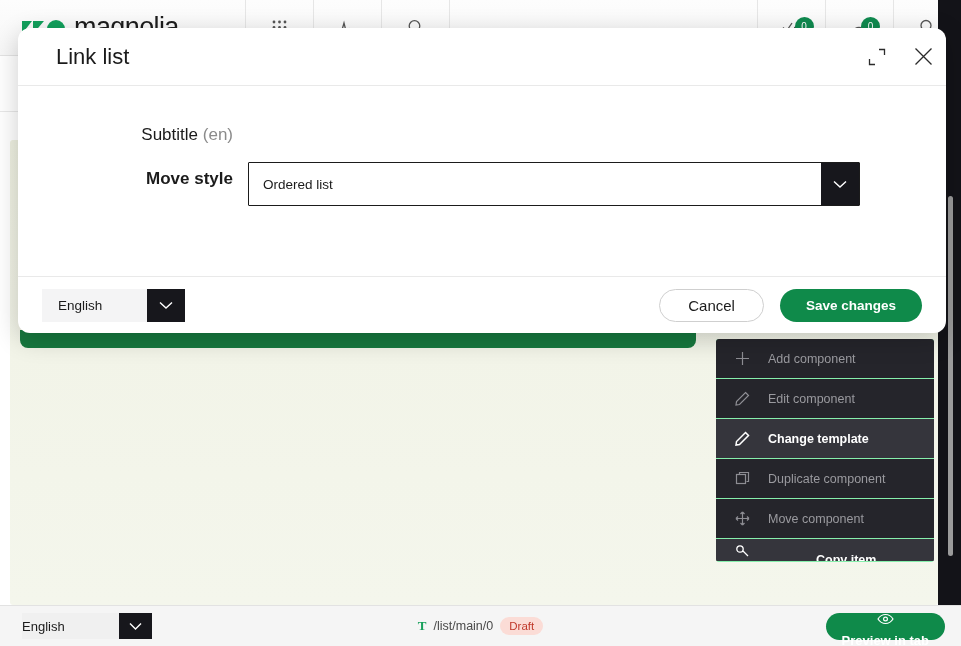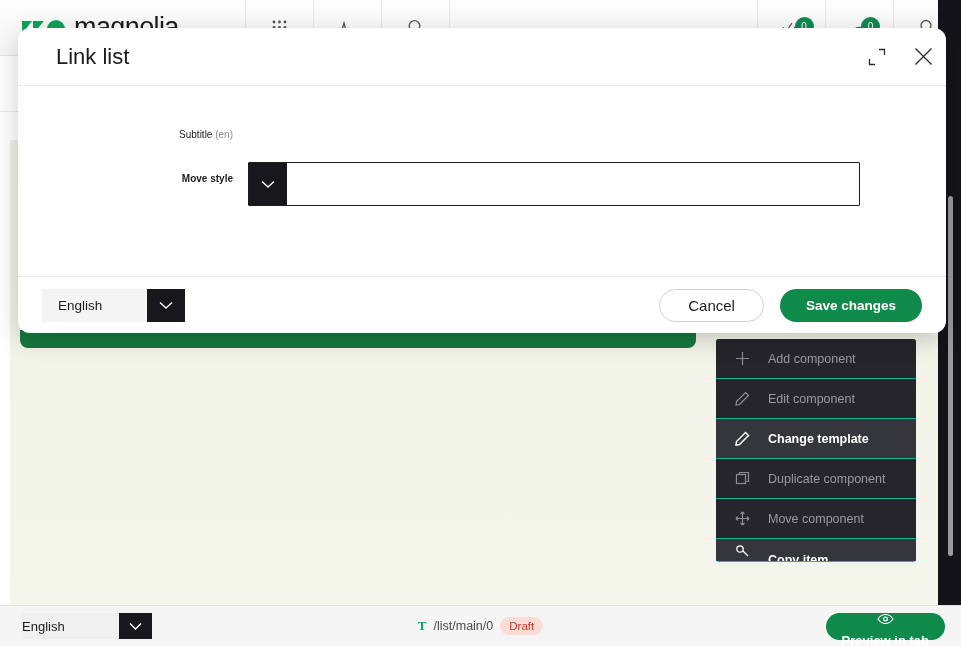--- a/index.html
+++ b/index.html
@@ -70,37 +70,37 @@
     position:absolute; right:0; top:0; width:23px; height:646px;
     background:#131318;
   }
   .dark-scrollbar {
     position:absolute; right:8px; top:196px; width:5px; height:360px;
     background:#9b9b9b; border-radius:3px;
   }
 
   
   .ctx-menu {
-    position:absolute; left:716px; top:339px; width:200px;
-    background:#14b8a6; border-radius:3px; overflow:hidden;
+    position:absolute; left:716px; top:339px; width:218px;
+    background:#86efac; border-radius:3px; overflow:hidden;
     padding-bottom: 0;
   }
   .ctx-item {
     display:flex; align-items:center; height:39px; background:#25252b;
     margin-bottom:1px; color:#9a9a9f; font-size:12.5px;
   }
   .ctx-item .ico {
     width:52px; display:flex; align-items:center; justify-content:center;
     color:#8d8d93;
   }
   .ctx-item.active { background:#35353c; color:#ffffff; font-weight:bold; }
   .ctx-item.active .ico { color:#ffffff; }
   .ctx-item.clipped { height:22px; overflow:hidden; background:#35353c; color:#fff; font-weight:bold; }
   .ctx-item.clipped .ico { color:#fff; }
-  .ctx-item.clipped .lbl { position:relative; top:10px; }
+  .ctx-item.clipped .lbl { position:relative; top:10px;margin-left:48px; }
 
   
   .statusbar {
     position:absolute; left:0; bottom:0; width:961px; height:41px;
     background:#f5f5f5; border-top:1px solid #e2e2e2;
     display:flex; align-items:center;
   }
   .lang-select { display:flex; align-items:center; margin-left:22px; }
   .lang-select .val {
     width:97px; height:26px; background:#f0f0f0; display:flex; align-items:center;
@@ -139,21 +139,21 @@
     border-bottom:1px solid #e9e9e9;
   }
   .dialog-title { font-size:22px; color:#1b1b1b; flex:1; font-weight:400; }
   .hdr-btn {
     width:46px; height:58px; display:flex; align-items:center; justify-content:center;
     color:#2b2b2b; cursor:pointer; background:none; border:none;
   }
   .dialog-body { padding: 32px 68px 0 0; height: 190px; }
   .field-row { display:flex; align-items:flex-start; margin-bottom:10px; }
   .field-label {
-    width:230px; text-align:right; padding-right:15px; font-size:10px;
+    width:230px; text-align:right; padding-right:15px; font-size:17px;
     color:#1b1b1b; line-height:34px;
   }
   .field-label.bold { font-weight:bold; }
   .field-label .muted { color:#8b8b8b; }
   .textfield {
     width:612px; height:44px; background:#f4f4f5; border:none;
     padding:0 14px; font-size:13.5px; color:#1b1b1b;
     font-family:"Liberation Sans", sans-serif;
   }
   .select-wrap {
@@ -379,20 +379,21 @@
       <div class="field-row">
         <div class="field-label">
           <span>Subtitle</span>
           <span class="muted">(en)</span>
         </div>
       </div>
 
       <div class="field-row">
         <div class="field-label bold">Move style</div>
         <div class="select-wrap">
+          <span class="select-val">Ordered list</span>
           <span class="select-arrow">
             <svg width="14" height="9" viewBox="0 0 14 9" fill="none" stroke="#fff" stroke-width="1.4">
               <path d="M1 1.5l6 5.5 6-5.5"></path>
             </svg>
           </span>
         </div>
       </div>
 
     </div>
 

